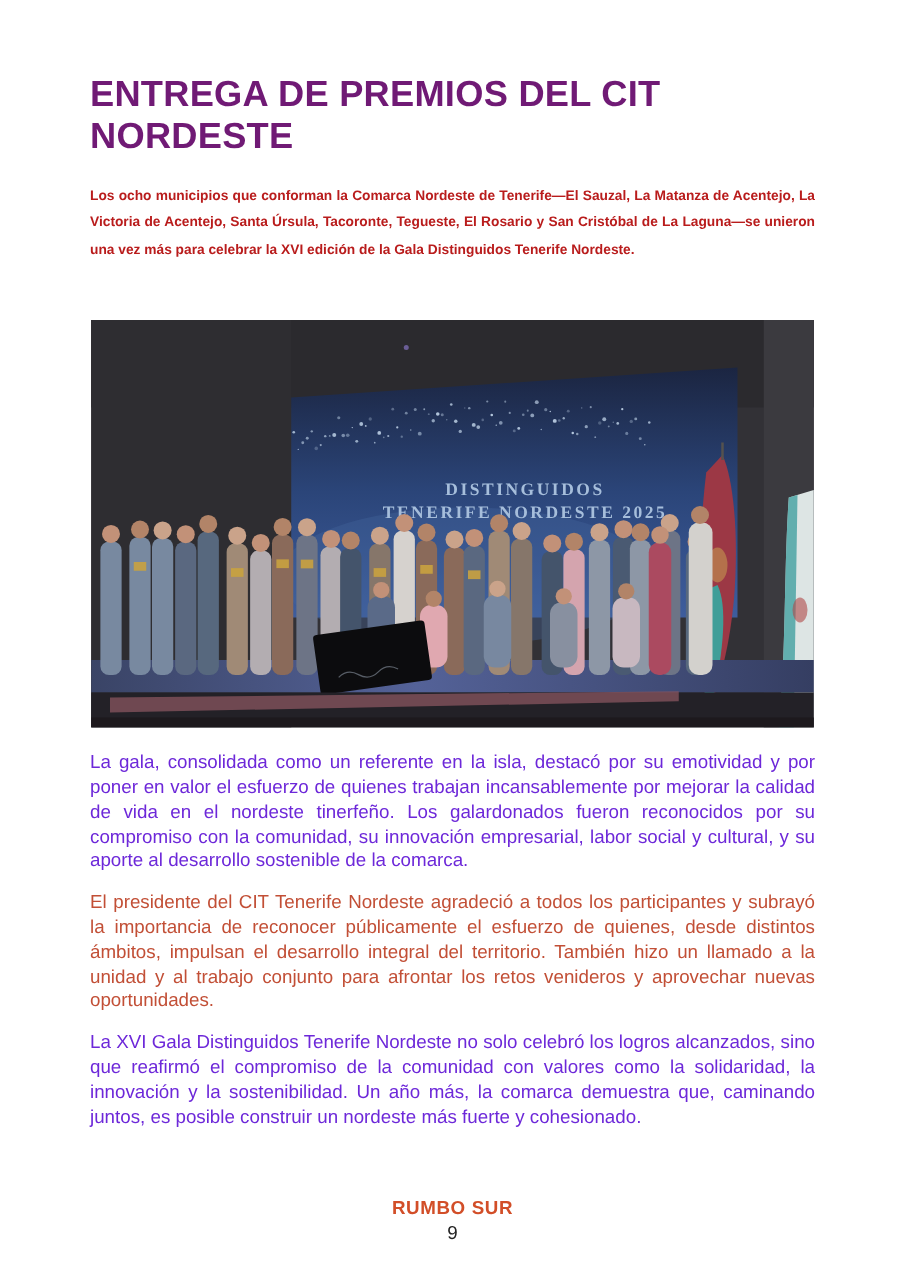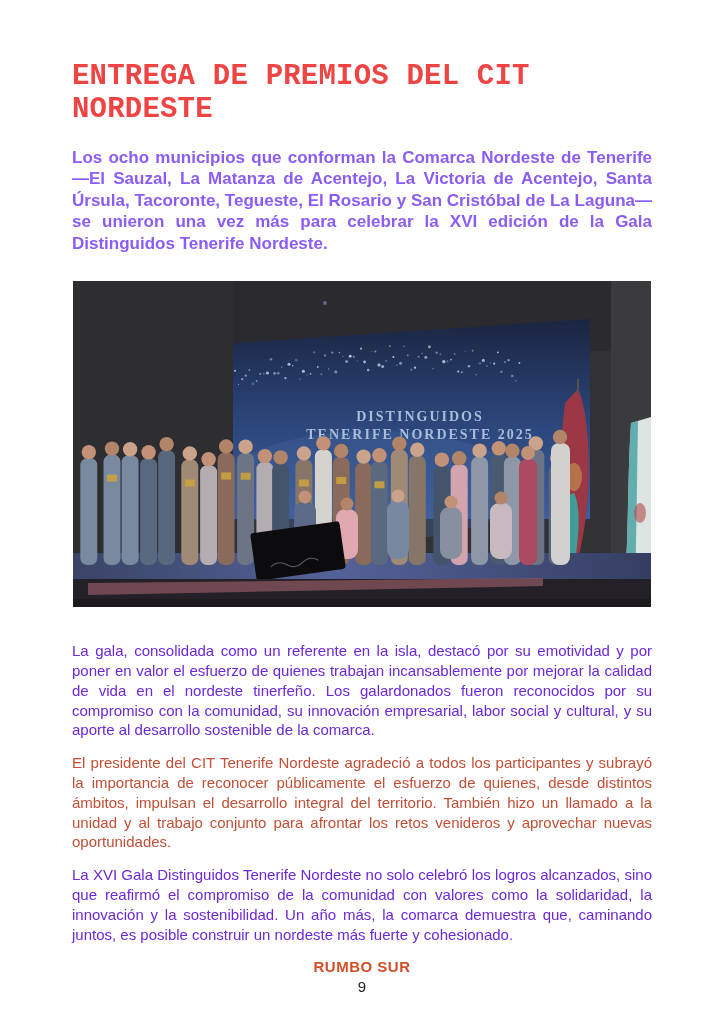--- a/index.html
+++ b/index.html
@@ -13,29 +13,29 @@
     overflow:hidden;
   }
   .title{
     font-size:29px;
     font-weight:700;
     letter-spacing:0.2px;
     line-height:1.15;
     margin:0 0 20px 0;
   }
   .intro{
-    font-size:17px;
+    font-size:11px;
     font-weight:700;
     line-height:21.5px;
     text-align:justify;
-    color:#8b5cf6;
-    margin:0 0 27px 0;
+    color:#b91c1c;
+    margin:0 0 45px 0;
   }
   .photo-figure{
-    margin:0 0 34px 0;
+    margin:0 0 18px 0;
     width:580px;height:326px;
     display:block;
   }
   .photo-figure svg{display:block;width:580px;height:326px;}
   .screen-text{
     font-family:"Liberation Serif", serif;
     font-weight:700;
     fill:#a6bedb;
     letter-spacing:2px;
   }
@@ -60,21 +60,21 @@
     font-size:15px;
     color:#222222;
     margin-top:3px;
   }
 </style>
 </head>
 <body>
 
 <div class="page">
 
-  <h1 class="title" style="color: #ef4444; font-family: Liberation Mono, monospace;">ENTREGA DE PREMIOS DEL CIT NORDESTE</h1>
+  <h1 class="title" style="color: #701a75;">ENTREGA DE PREMIOS DEL CIT NORDESTE</h1>
 
   <p class="intro">Los ocho municipios que conforman la Comarca Nordeste de Tenerife—El Sauzal, La Matanza de Acentejo, La Victoria de Acentejo, Santa Úrsula, Tacoronte, Tegueste, El Rosario y San Cristóbal de La Laguna—se unieron una vez más para celebrar la XVI edición de la Gala Distinguidos Tenerife Nordeste.</p>
 
   <figure class="photo-figure">
     <svg id="photo-svg" viewBox="0 0 578 326">
       <defs>
         <linearGradient id="gScreen" x1="0" y1="0" x2="0" y2="1">
           <stop offset="0" stop-color="#1b2541"></stop>
           <stop offset="0.5" stop-color="#2b4579"></stop>
           <stop offset="1" stop-color="#3e5d9d"></stop>

